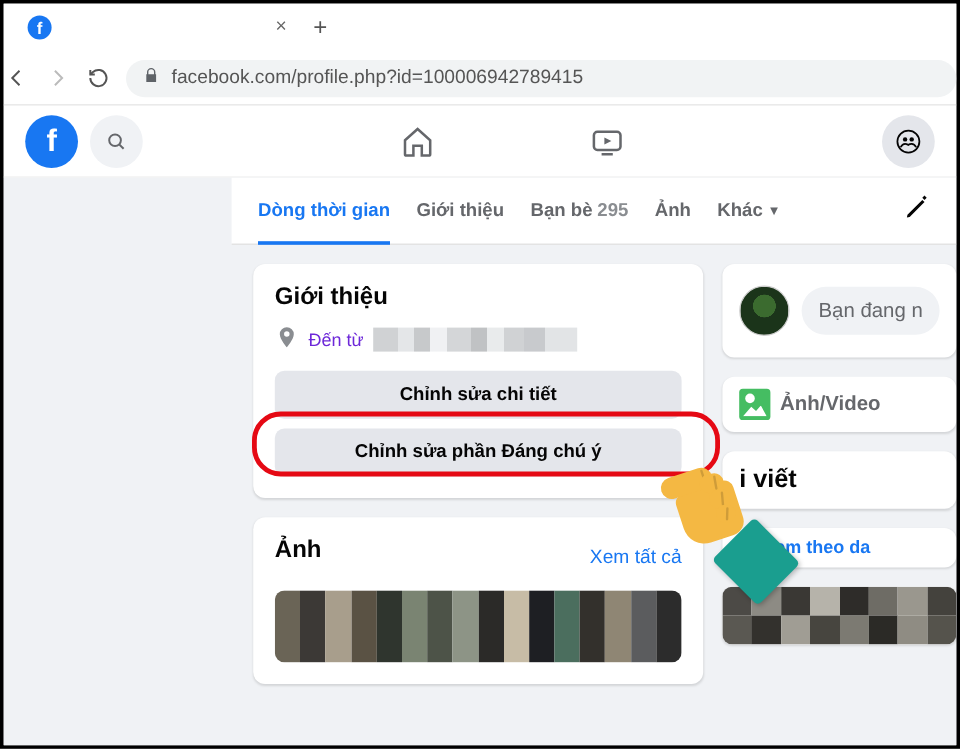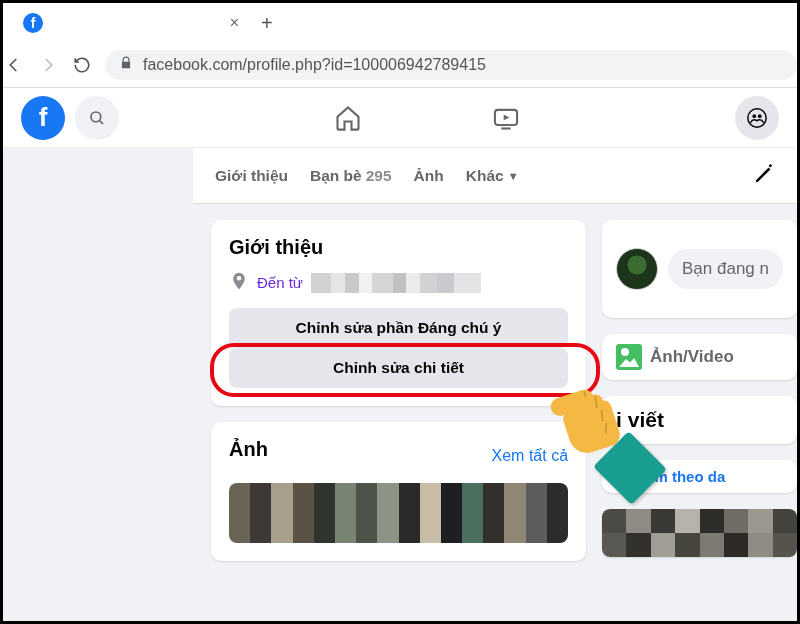--- a/index.html
+++ b/index.html
@@ -41,21 +41,21 @@
   linear-gradient(90deg,#d0d2d4 0 12%,#e4e6e8 12% 20%,#c7c9cb 20% 28%,#f0f1f3 28% 36%,#d4d6d8 36% 48%,#c0c2c4 48% 56%,#e9ebec 56% 64%,#d0d2d4 64% 74%,#c8cacd 74% 84%,#e2e4e6 84% 100%);
   filter: blur(0.3px);
 }
 .fb-btn { display: flex; align-items: center; justify-content: center; width: 100%; height: 40px; border-radius: 8px; background: #e4e6eb; color: #050505; font-size: 15.5px; font-weight: 600; border: none; cursor: pointer; margin-top: 8px; }
 .fb-btn.first { margin-top: 0; }
 .highlight-ring { position: absolute; border: 4px solid #e50914; border-radius: 24px; width: 390px; height: 54px; left: 207px; top: 340px; pointer-events: none; }
 .photos-head { display: flex; align-items: center; justify-content: space-between; }
 .see-all { color: #1877F2; font-size: 16px; font-weight: 500; cursor: pointer; }
 .mosaic { display: grid; grid-template-columns: repeat(16,1fr); grid-template-rows: 60px; gap: 0; margin-top: 10px; border-radius: 8px; overflow: hidden; }
 .mosaic > div { background: #999; }
-.composer { display: flex; align-items: center; gap: 10px; background: #fff; border-radius: 10px; box-shadow: 0 1px 2px rgba(0,0,0,0.12); padding: 28px 14px; }
+.composer { display: flex; align-items: center; gap: 10px; background: #fff; border-radius: 10px; box-shadow: 0 1px 2px rgba(0,0,0,0.12); padding: 18px 14px; }
 .avatar { width: 42px; height: 42px; border-radius: 50%; background: radial-gradient(circle at 50% 40%, #3b6b2f 0 30%, #1b341a 31% 100%); border: 1px solid #ccc; }
 .compose-input { flex: 1; background: #f0f2f5; border-radius: 22px; height: 40px; display: flex; align-items: center; padding: 0 14px; color: #65676b; font-size: 17px; white-space: nowrap; overflow: hidden; }
 .media-btn { display: flex; align-items: center; gap: 8px; background: #fff; border-radius: 10px; box-shadow: 0 1px 2px rgba(0,0,0,0.12); padding: 10px 14px; color: #65676b; font-weight: 600; font-size: 17px; }
 .img-icon { width: 26px; height: 26px; background: #45bd62; border-radius: 3px; position: relative; }
 .img-icon::before { content: ""; position: absolute; width: 8px; height: 8px; background: #fff; border-radius: 50%; top: 4px; left: 5px; }
 .img-icon::after { content: ""; position: absolute; bottom: 3px; left: 3px; right: 3px; height: 9px; background: #fff; clip-path: polygon(0 100%, 35% 10%, 55% 50%, 75% 0, 100% 100%); }
 .posts-head { display: flex; align-items: center; justify-content: space-between; background: #fff; border-radius: 10px; box-shadow: 0 1px 2px rgba(0,0,0,0.12); padding: 12px 14px; }
 .posts-head h3 { font-size: 21px; font-weight: 800; color: #050505; }
 .filter-link { display: flex; align-items: center; gap: 6px; color: #1877F2; font-size: 15px; font-weight: 600; cursor: pointer; }
 .filter-icon { width: 16px; height: 12px; border-top: 2px solid #1877F2; border-bottom: 2px solid #1877F2; position: relative; }
@@ -139,20 +139,23 @@
         <circle cx="12" cy="12" r="10" fill="none" stroke="currentColor" stroke-width="1.6"></circle>
         <circle cx="9" cy="10" r="2"></circle>
         <circle cx="15" cy="10" r="2"></circle>
         <path d="M5 17c1-2 3-3 4-3s3 1 3 1 1-1 3-1 3 1 4 3" fill="none" stroke="currentColor" stroke-width="1.6"></path>
       </svg>
   </div>
 </div>
 
 <div class="content">
   <div class="profile-tabs">
+    <div class="ptab active">
+        <span>Dòng thời gian</span>
+      </div>
     <div class="ptab">
         <span>Giới thiệu</span>
       </div>
     <div class="ptab">
         <span>Bạn bè</span>
         <span class="count">295</span>
       </div>
     <div class="ptab">
         <span>Ảnh</span>
       </div>
@@ -173,25 +176,25 @@
         <h3>Giới thiệu</h3>
         <div class="from-row">
           <span class="loc-icon">
             <svg width="20" height="20" viewBox="0 0 24 24" fill="currentColor">
                 <path d="M12 2a7 7 0 0 0-7 7c0 5 7 13 7 13s7-8 7-13a7 7 0 0 0-7-7zm0 9.5A2.5 2.5 0 1 1 12 6a2.5 2.5 0 0 1 0 5.5z"></path>
               </svg>
           </span>
           <span>Đến từ</span>
           <span class="pixelated"></span>
         </div>
+        <button class="fb-btn first">
+            <span>Chỉnh sửa chi tiết</span>
+          </button>
         <button class="fb-btn">
             <span>Chỉnh sửa phần Đáng chú ý</span>
-          </button>
-        <button class="fb-btn first">
-            <span>Chỉnh sửa chi tiết</span>
           </button>
       </div>
 
       <div class="card">
         <div class="photos-head">
           <h3>Ảnh</h3>
           <span class="see-all">Xem tất cả</span>
         </div>
         <div class="mosaic">
           <div style="background:#6a6456"></div>

